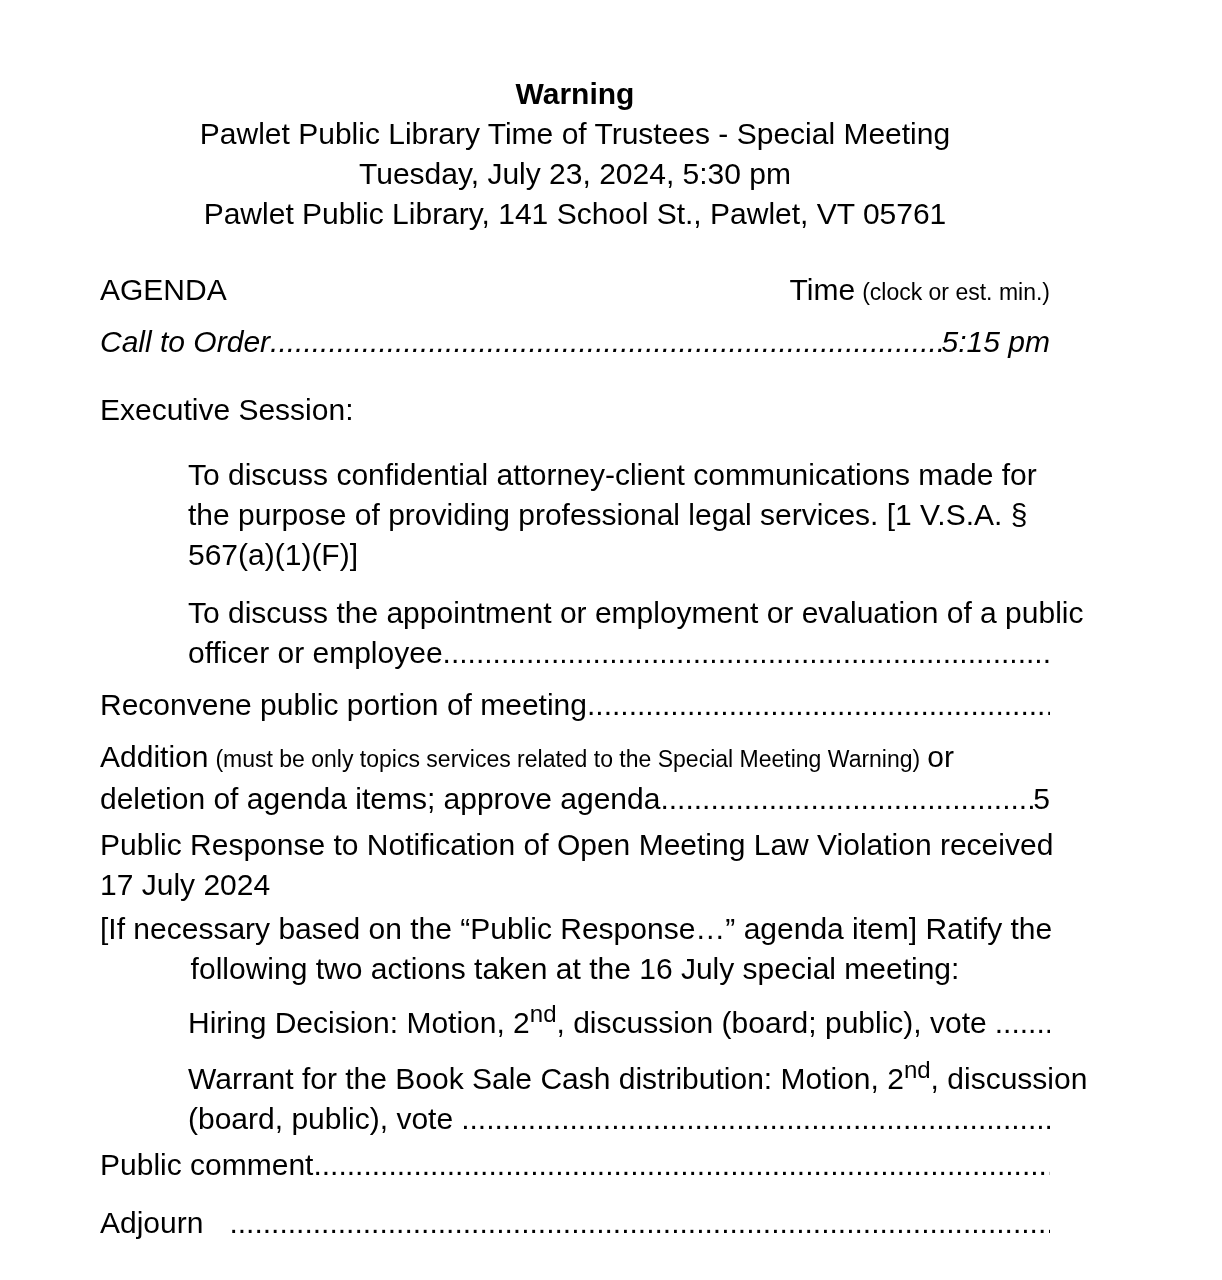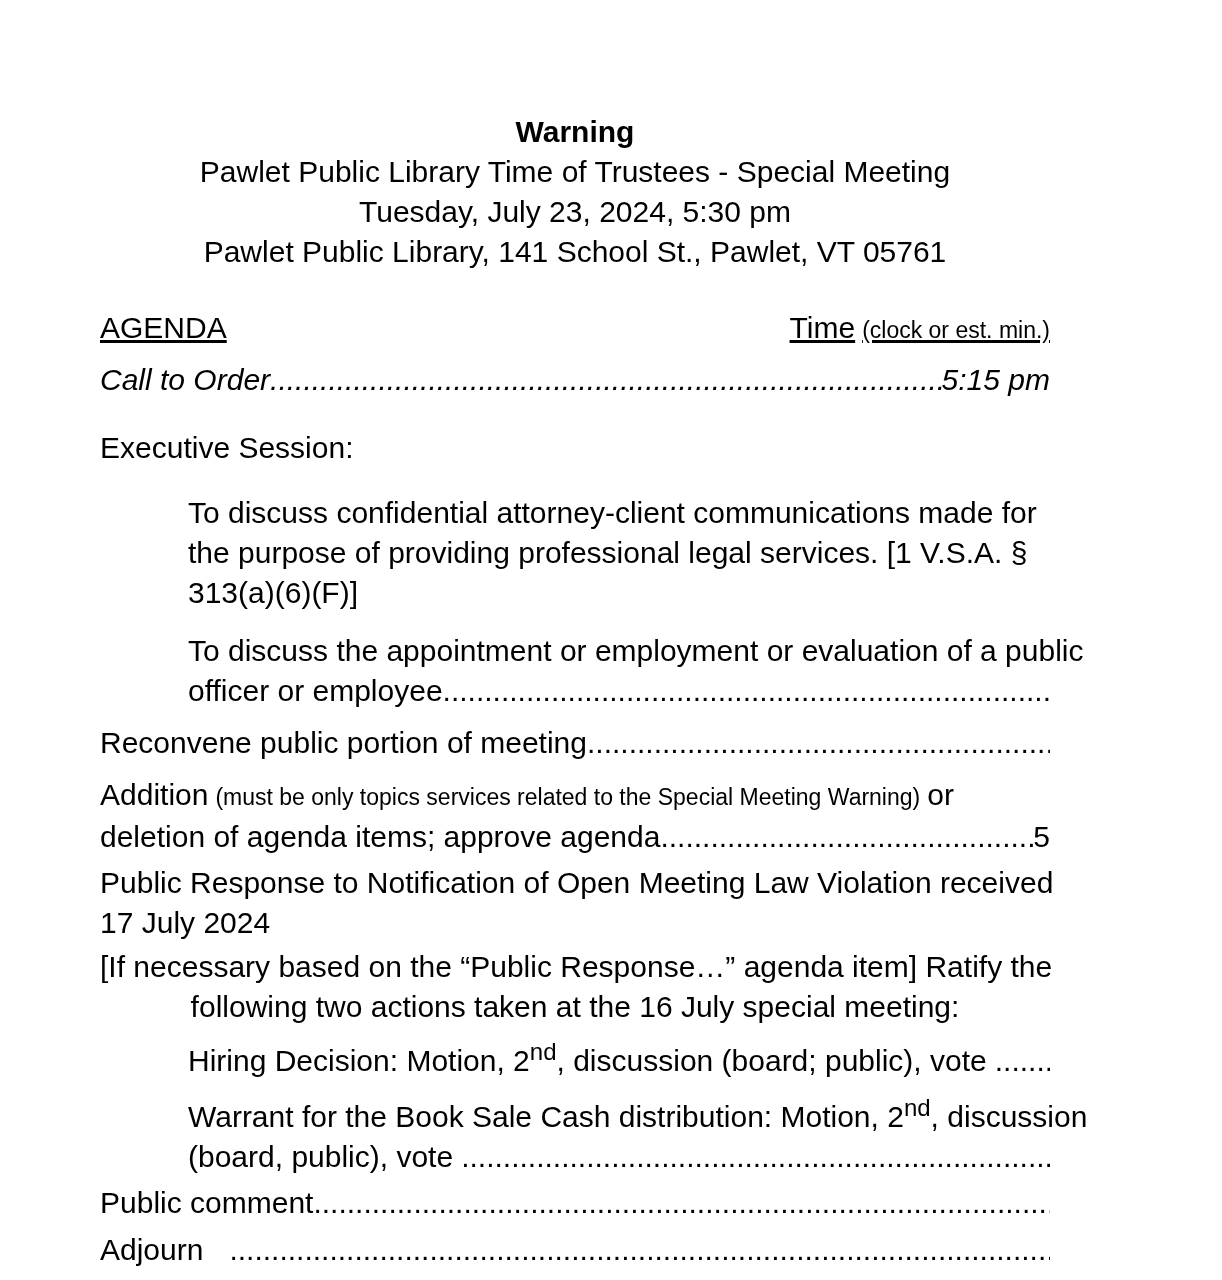--- a/index.html
+++ b/index.html
@@ -3,53 +3,53 @@
 <meta charset="utf-8">
 <style>
   html, body { margin: 0; padding: 0; }
   body {
     width: 1222px; height: 1280px;
     background: #ffffff; color: #000000;
     font-family: "Liberation Sans", sans-serif;
     font-size: 30px; line-height: 40px;
     overflow: hidden;
   }
-  .page { width: 950px; margin-left: 100px; padding-top: 112px; }
+  .page { width: 950px; margin-left: 100px; padding-top: 74px; }
 
   .doc-header { text-align: center; }
   .doc-header .title { font-weight: bold; }
 
   .row { display: flex; align-items: baseline; white-space: nowrap; }
   .line { white-space: nowrap; }
 
   .dots { flex: 1 1 auto; overflow: hidden; white-space: nowrap; min-width: 0; }
   .dots::after {
     content: "......................................................................................................................................................................................................................................................";
   }
   .dots.gap { margin-left: 8px; }
 
-  .underline { text-decoration: underline; }
+  .underline { }
   .small { font-size: 23px; }
   sup { font-size: 24px; line-height: 0; vertical-align: super; }
 
   .indent { margin-left: 88px; }
 
   .agenda-head { margin-top: 36px; }
   .call-order { margin-top: 10px; font-style: italic; }
   .exec-session { margin-top: 28px; }
   .exec-item-1 { margin-top: 25px; }
   .exec-item-2 { margin-top: 18px; }
   .reconvene { margin-top: 12px; }
   .addition { margin-top: 12px; }
   .public-response { margin-top: 6px; }
   .ratify { margin-top: 4px; text-align: center; }
   .hiring { margin-top: 14px; }
   .warrant { margin-top: 16px; }
   .public-comment { margin-top: 6px; }
-  .adjourn { margin-top: 7px; gap: 26px; }
+  .adjourn { margin-top: 18px; gap: 26px; }
   .note { margin: 0 7px; }
 </style>
 </head>
 <body>
 
 <div class="page">
 
   <div class="doc-header">
     <div class="title">Warning</div>
     <div>Pawlet Public Library Time of Trustees - Special Meeting</div>
@@ -66,21 +66,21 @@
     <span>Call to Order</span>
     <span class="dots"></span>
     <span>5:15 pm</span>
   </div>
 
   <div class="line exec-session">Executive Session:</div>
 
   <div class="indent exec-item-1">
     <div class="line">To discuss confidential attorney-client communications made for</div>
     <div class="line">the purpose of providing professional legal services. [1 V.S.A. §</div>
-    <div class="line">313(a)(6)(F)]</div>
+    <div class="line">567(a)(1)(F)]</div>
   </div>
 
   <div class="indent exec-item-2">
     <div class="line">To discuss the appointment or employment or evaluation of a public</div>
     <div class="row">
       <span>officer or employee</span>
       <span class="dots"></span>
     </div>
   </div>
 

